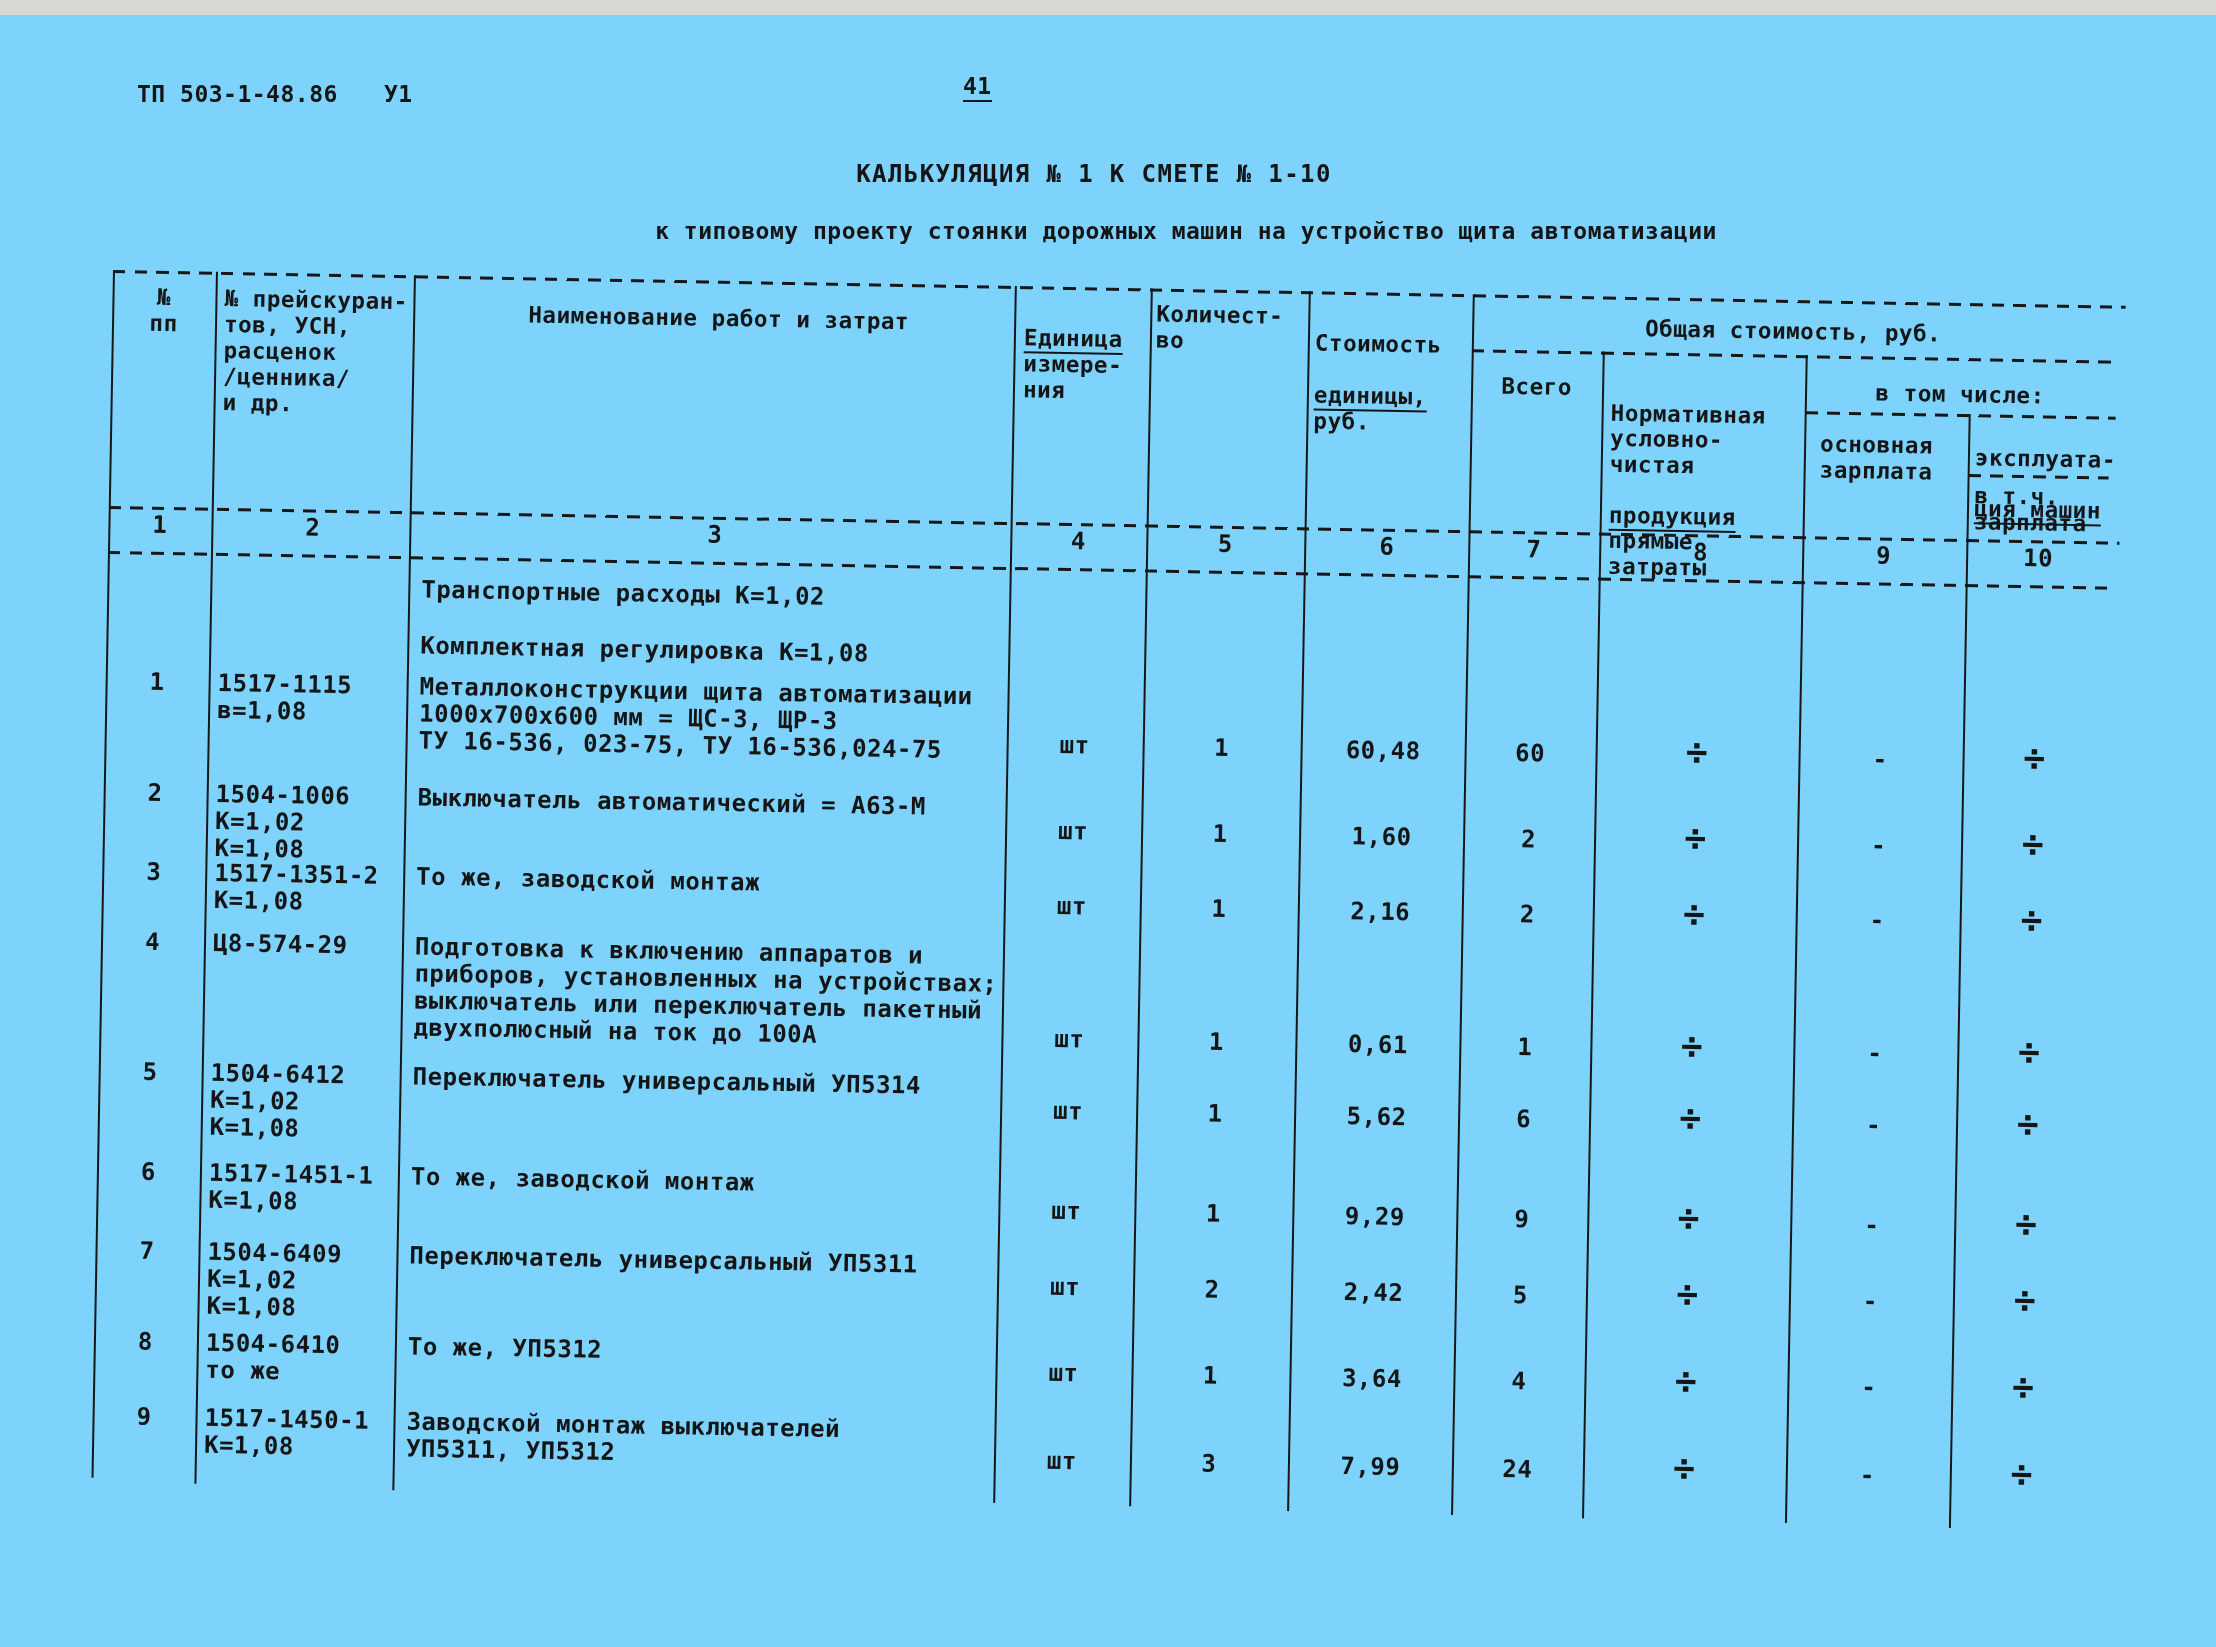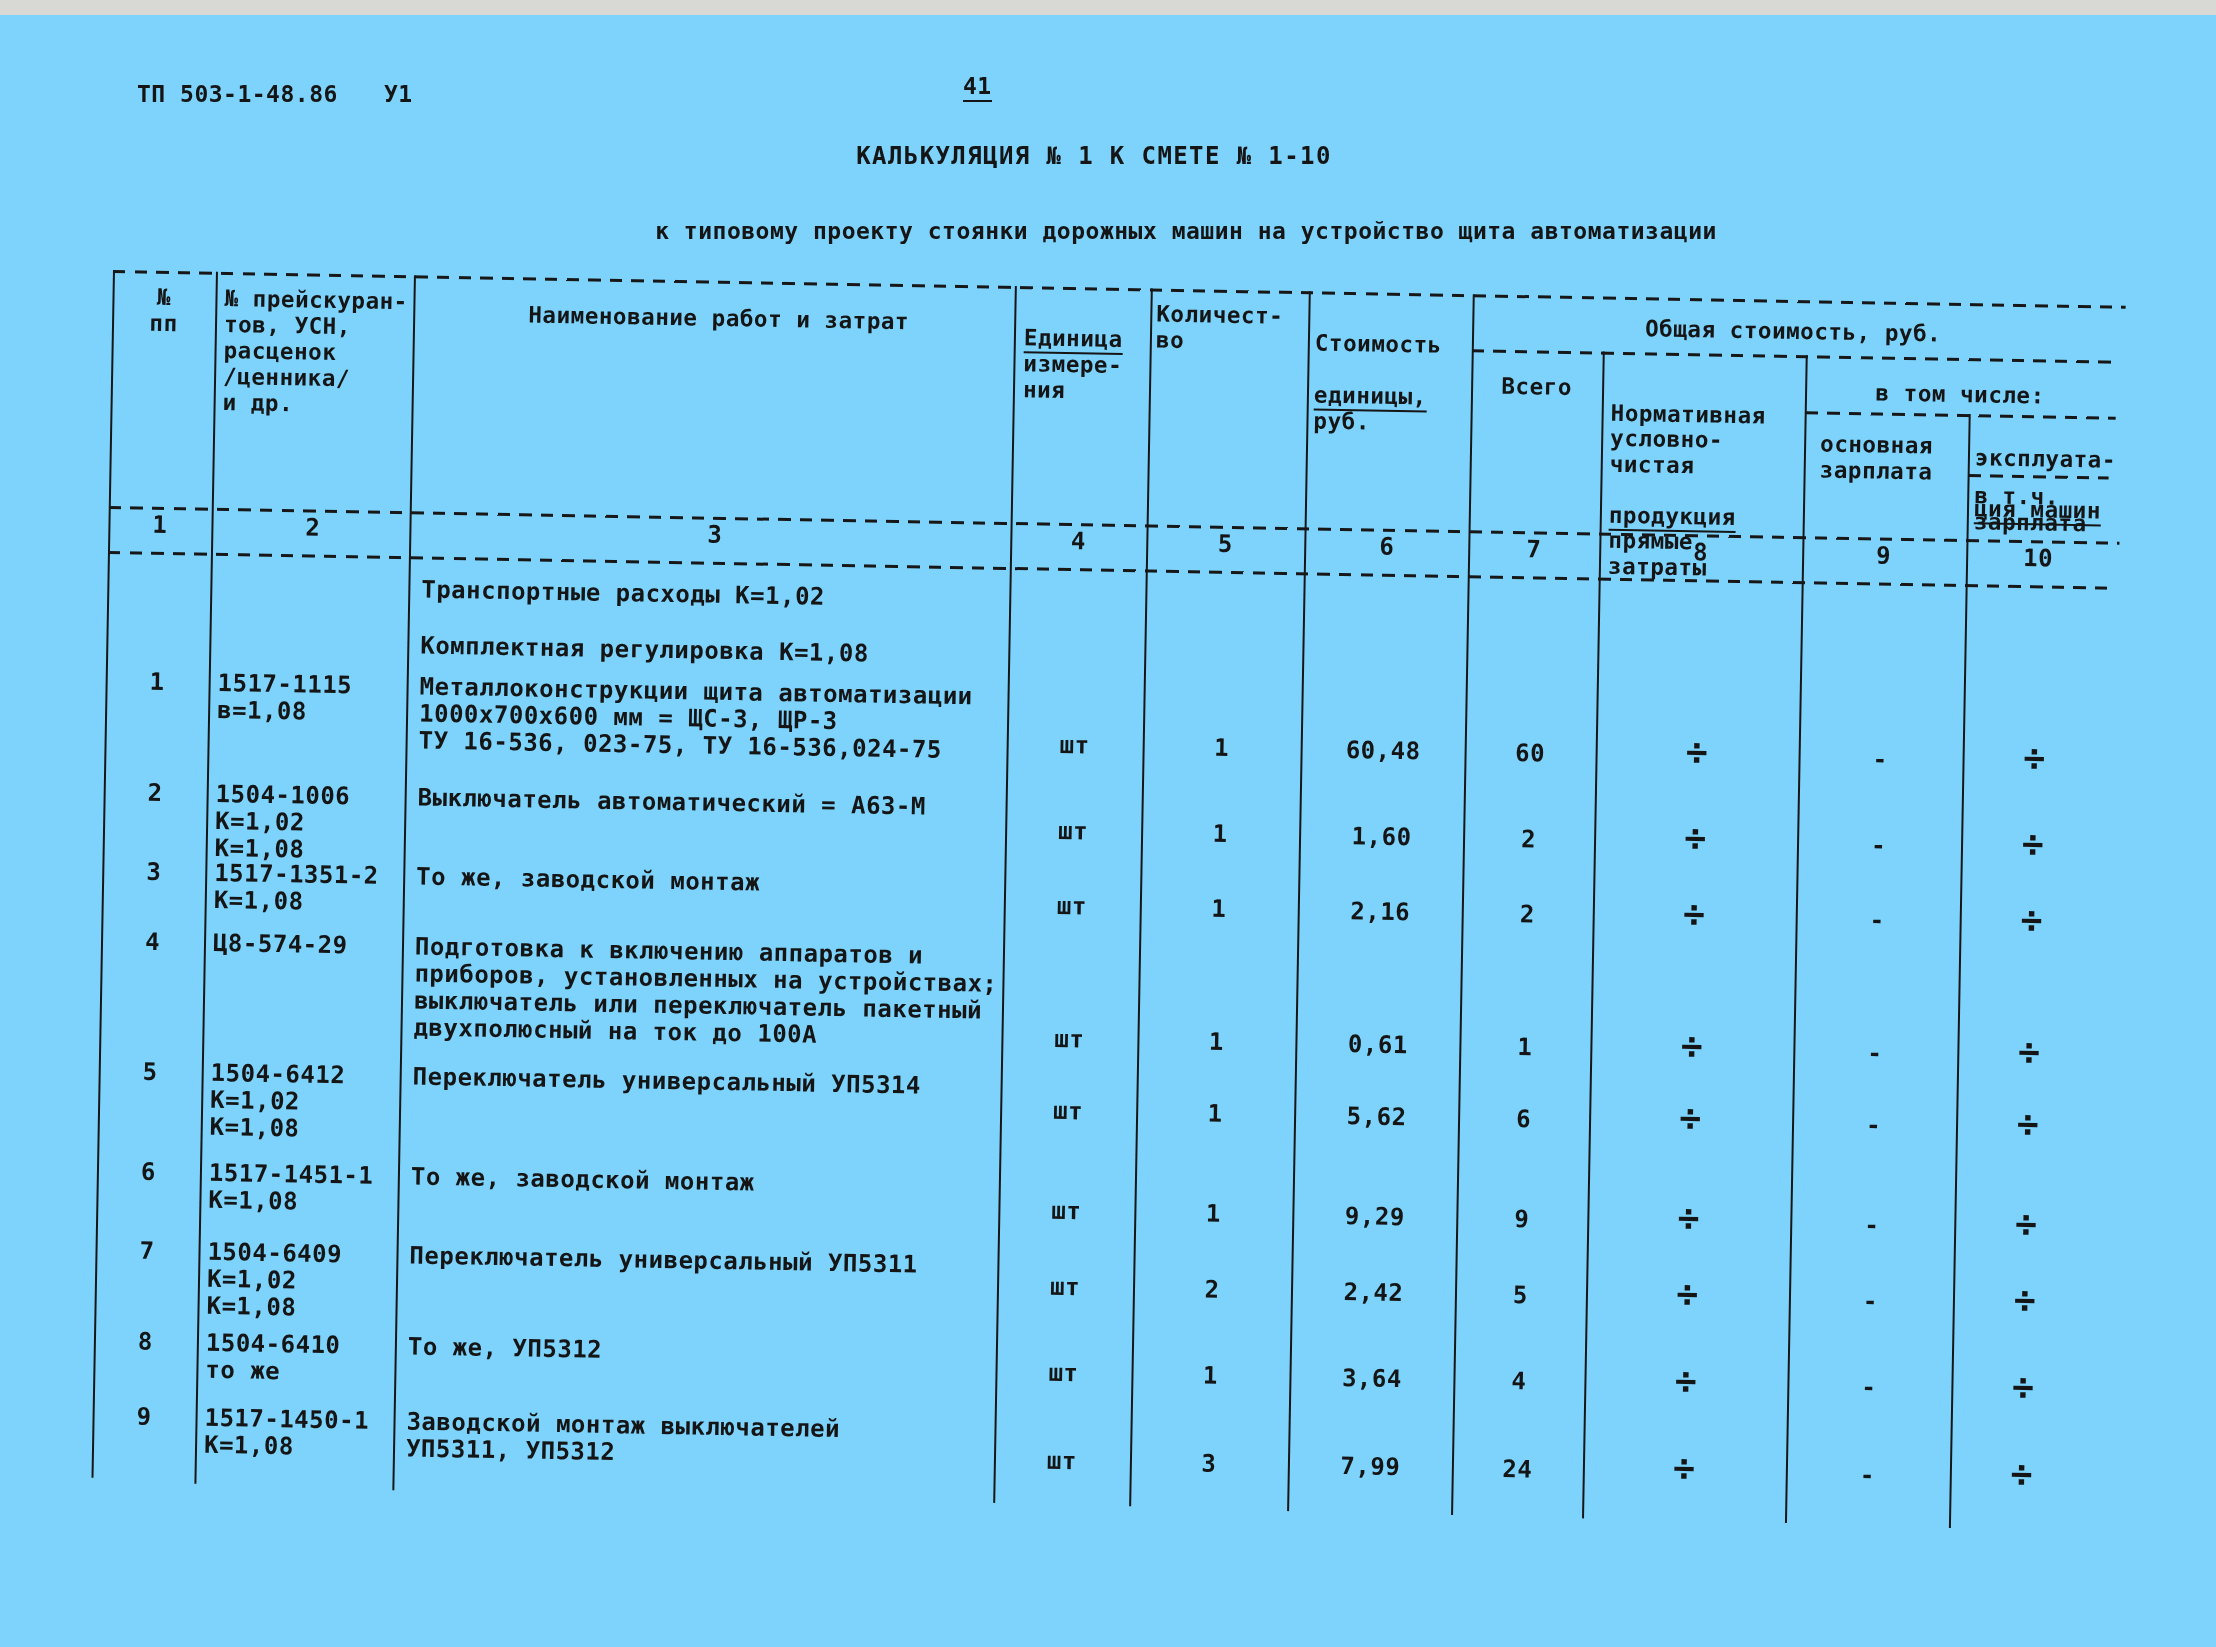--- a/index.html
+++ b/index.html
@@ -38,21 +38,21 @@
 <body>
 
 <div id="sheet">
 
   <div class="pghead" style="left:137px;top:66px;">
     <span>ТП 503-1-48.86</span><span style="display:inline-block;width:46px;"></span><span>У1</span>
   </div>
   <div class="pghead" style="left:963px;top:58px;">
     <span class="u">41</span>
   </div>
-  <div class="pghead ctr" style="left:0;top:128px;width:2188px;font-size:24px;letter-spacing:1.4px;">КАЛЬКУЛЯЦИЯ № 1 К СМЕТЕ № 1-10</div>
+  <div class="pghead ctr" style="left:0;top:146px;width:2188px;font-size:24px;letter-spacing:1.4px;">КАЛЬКУЛЯЦИЯ № 1 К СМЕТЕ № 1-10</div>
   <div class="pghead ctr" style="left:154px;top:203px;width:2064px;">к типовому проекту стоянки дорожных машин на устройство щита автоматизации</div>
 
   <div class="rot">
 
     <div class="vl" style="left:113px;top:255px;height:1208px;"></div>
     <div class="vl" style="left:216px;top:255px;height:1212px;"></div>
     <div class="vl" style="left:414px;top:255px;height:1215px;"></div>
     <div class="vl" style="left:1015px;top:255px;height:1217px;"></div>
     <div class="vl" style="left:1151px;top:255px;height:1218px;"></div>
     <div class="vl" style="left:1309px;top:255px;height:1220px;"></div>

